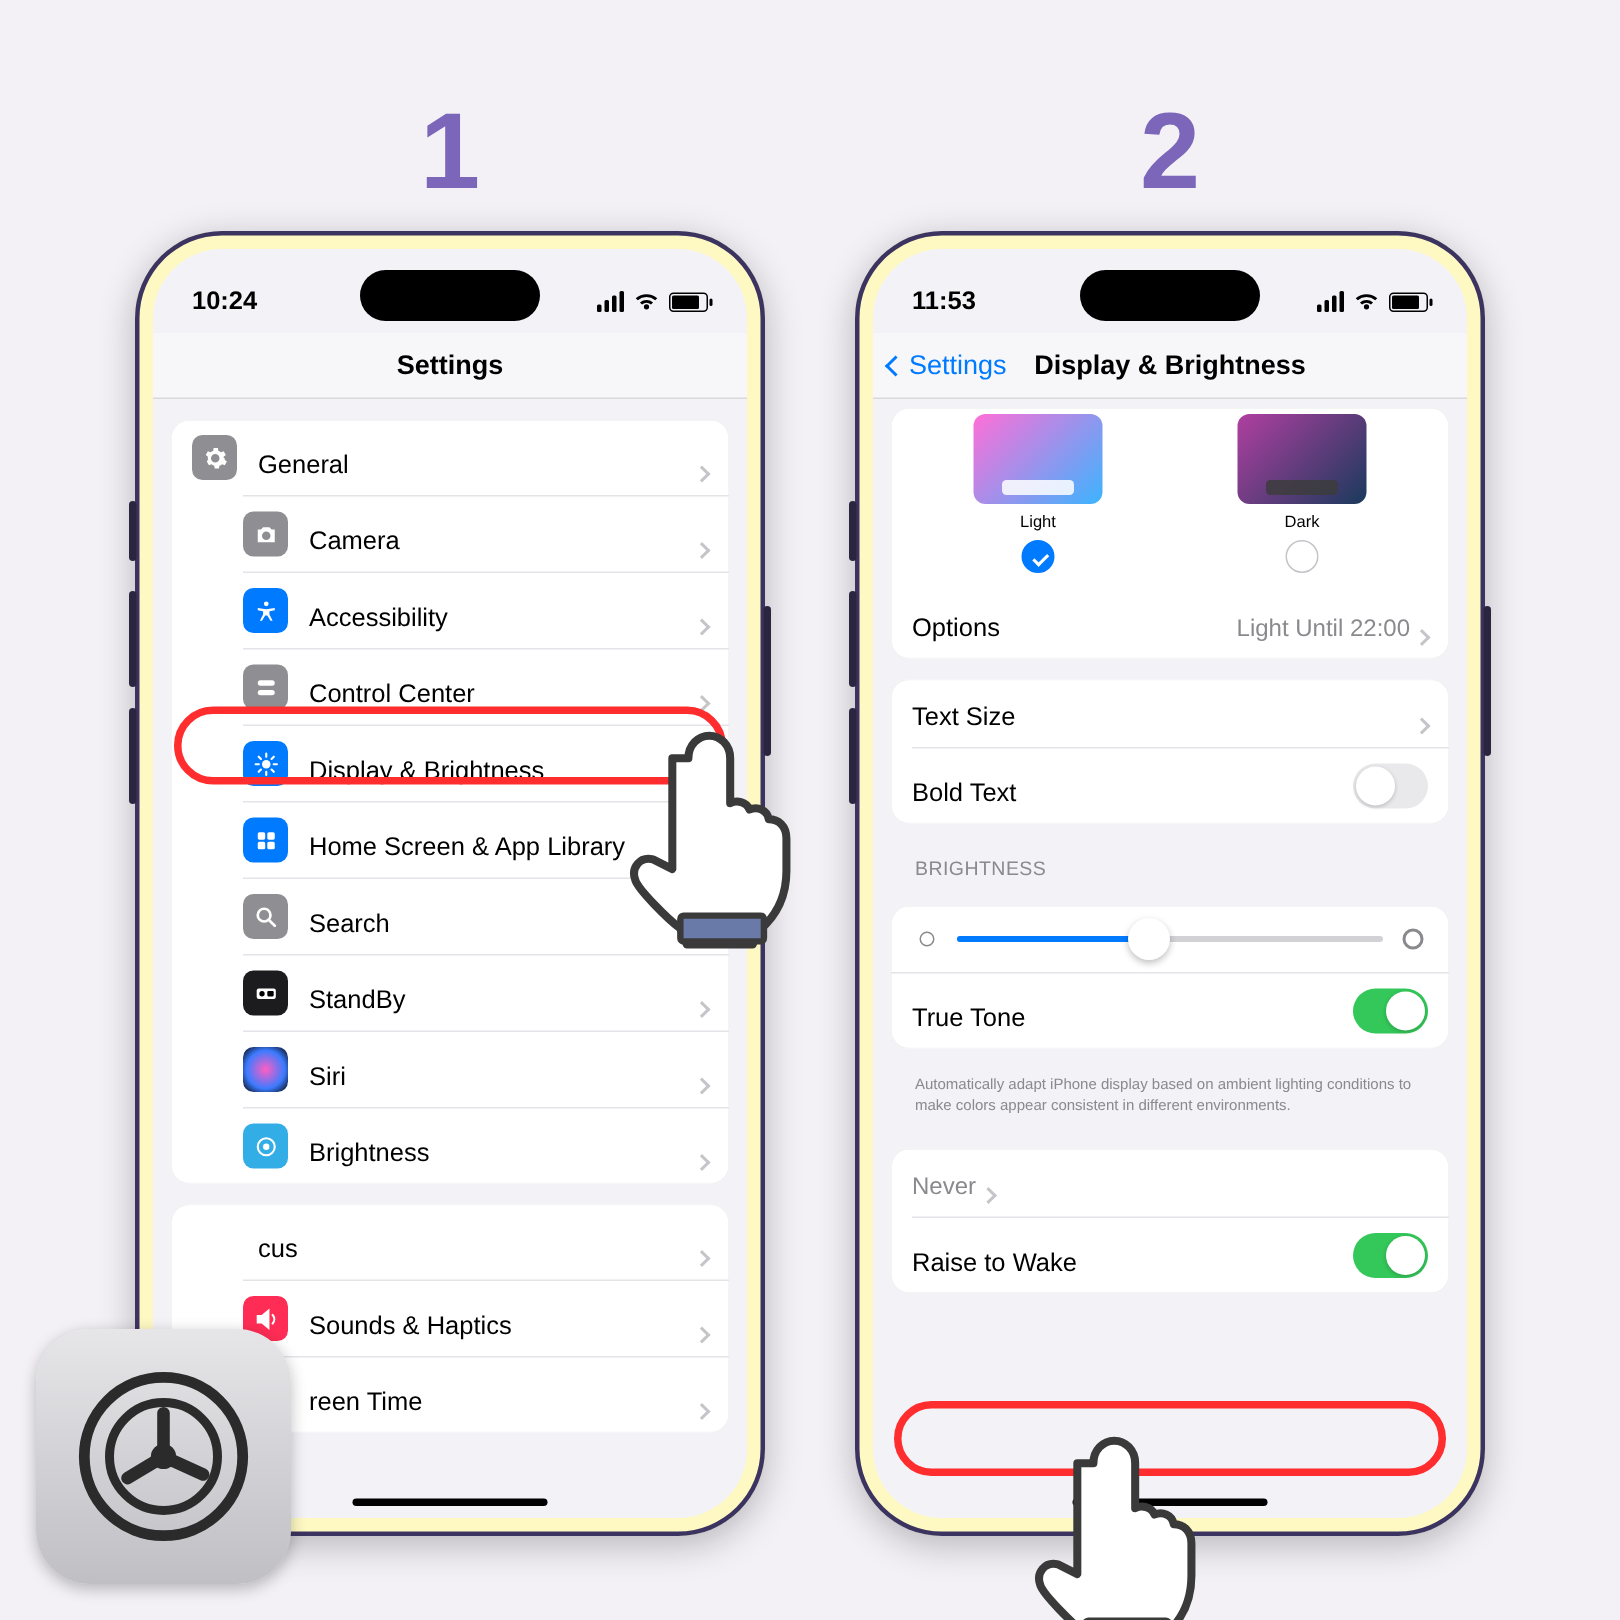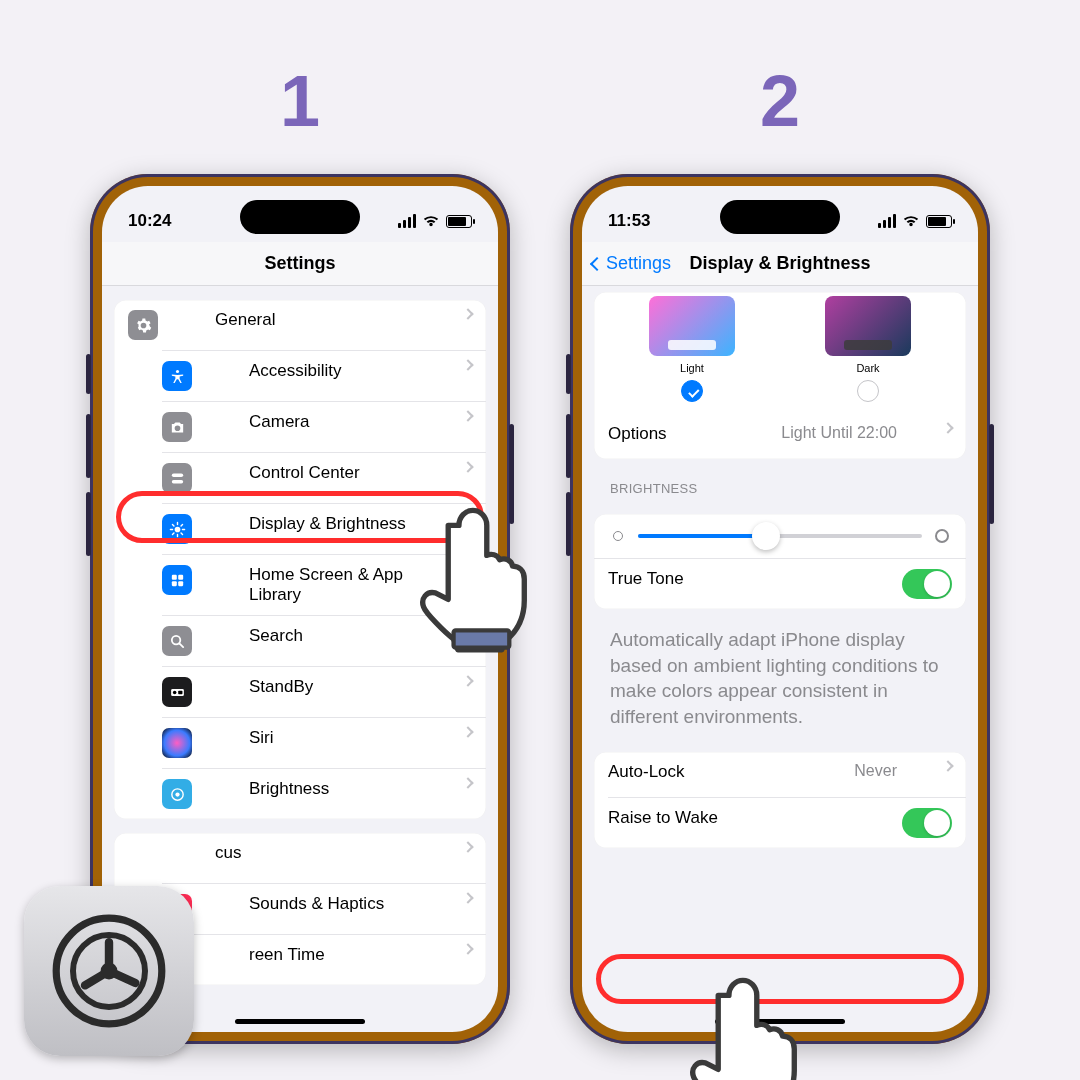--- a/index.html
+++ b/index.html
@@ -10,25 +10,24 @@
     position: relative;
     overflow: hidden;
   }
   .stage { display: flex; justify-content: center; gap: 60px; padding-top: 60px; }
   .step-col { position: relative; display: flex; flex-direction: column; align-items: center; }
   .step-num {
     font-size: 72px; font-weight: 700; color: #7b66b9; margin-bottom: 12px;
   }
   .phone {
     width: 420px; height: 870px;
-    background: #a16207; border-radius: 58px;
+    background: #fef9c3; border-radius: 58px;
     padding: 12px;
     position: relative;
     box-shadow: 0 6px 24px rgba(0,0,0,.25), inset 0 0 0 3px #3c3460;
-    margin-top: 20px;
   }
   .side-btn { position:absolute; background:#2b2540; border-radius:4px; }
   .side-btn.l1{ left:-4px; top:180px; width:5px; height:40px;}
   .side-btn.l2{ left:-4px; top:240px; width:5px; height:64px;}
   .side-btn.l3{ left:-4px; top:318px; width:5px; height:64px;}
   .side-btn.r1{ right:-4px; top:250px; width:5px; height:100px;}
   .screen {
     width: 100%; height: 100%;
     background: #f2f2f7; border-radius: 46px;
     overflow: hidden; position: relative;
@@ -64,22 +63,22 @@
 
   .content { position:absolute; top:100px; bottom:0; left:0; right:0; overflow:hidden; padding:0 12px;}
   .content.p1 { top:100px; }
   .content.p2 { top:100px; }
 
   .group {
     background:#fff; border-radius:12px; margin:14px 0;
     box-shadow: inset 0 0 0 .5px rgba(0,0,0,.06);
   }
   .row {
-    display:flex; align-items:flex-start; padding:10px 14px; min-height:45px;
-    font-size:17px; color:#000; position:relative;gap:43px;
+    display:flex; align-items:flex-end; padding:10px 14px; min-height:45px;
+    font-size:17px; color:#000; position:relative;
   }
   .row + .row { border-top: .5px solid #e4e4e8; margin-left:48px; padding-left:0; }
   .row.full + .row.full { margin-left:14px; }
   .row .ic {
     width:30px;height:30px;border-radius:7px;display:flex;align-items:center;justify-content:center;
     margin-right:14px; flex-shrink:0; color:#fff; font-size:17px;
   }
   .row .label { flex:1; }
   .row .val { color:#8a8a8e; font-size:16px; margin-right:4px; }
   .row .chev { width:8px;height:8px;border-right:2px solid #c5c5c9;border-top:2px solid #c5c5c9; transform:rotate(45deg); }
@@ -110,21 +109,21 @@
   .radio.on::after{content:"";position:absolute;left:6px;top:9px;width:4px;height:8px;border-right:2px solid #fff;border-bottom:2px solid #fff;transform:rotate(45deg) translateY(-4px);}
 
   .slider-row { padding:12px 14px; display:flex; align-items:center; gap:10px; }
   .sun{width:20px;height:20px;color:#8a8a8e;position:relative}
   .sun::before{content:"";position:absolute;inset:5px;border:1.5px solid currentColor;border-radius:50%}
   .sun.big::before{inset:3px;border-width:2px}
   .track{flex:1;height:4px;background:#d1d1d6;border-radius:2px;position:relative}
   .track .fill{position:absolute;left:0;top:0;bottom:0;width:45%;background:#007aff;border-radius:2px}
   .thumb{position:absolute;left:45%;top:50%;transform:translate(-50%,-50%);width:28px;height:28px;border-radius:50%;background:#fff;box-shadow:0 2px 5px rgba(0,0,0,.25)}
 
-  .footer-note{font-size:19px;color:#8a8a8e;padding:4px 16px 8px;line-height:1.35}
+  .footer-note{font-size:10px;color:#8a8a8e;padding:4px 16px 8px;line-height:1.35}
 
   .highlight-ring {
     position:absolute; border:5px solid #ff2d2d; border-radius:26px; pointer-events:none; z-index:6;
   }
 
   .tap-hand { position:absolute; z-index:8; pointer-events:none; }
   .tap-hand svg { width:130px; height:150px; }
 
   .homebar{position:absolute;bottom:8px;left:50%;transform:translateX(-50%);width:130px;height:5px;background:#000;border-radius:3px;z-index:4}
 
@@ -176,36 +175,36 @@
             <div class="row">
               <span class="ic gray">
                   <svg viewBox="0 0 24 24">
                     <path d="M12 8a4 4 0 100 8 4 4 0 000-8zm9 4a8.9 8.9 0 01-.13 1.5l2.1 1.65-2 3.46-2.48-1a9 9 0 01-2.6 1.5l-.38 2.64h-4l-.38-2.64a9 9 0 01-2.6-1.5l-2.48 1-2-3.46L5.13 13.5A8.9 8.9 0 015 12c0-.51.05-1.01.13-1.5L3.03 8.85l2-3.46 2.48 1a9 9 0 012.6-1.5L10.5 2.25h4l.38 2.64a9 9 0 012.6 1.5l2.48-1 2 3.46-2.1 1.65c.08.49.13.99.13 1.5z"></path>
                   </svg>
                 </span>
               <span class="label">General</span>
                 <span class="chev"></span>
             </div>
             <div class="row">
+              <span class="ic gray">
+                  <svg viewBox="0 0 24 24">
+                    <path d="M4 7h3l2-2h6l2 2h3v12H4zM12 17a4 4 0 100-8 4 4 0 000 8z"></path>
+                  </svg>
+                </span>
+              <span class="label">Camera</span>
+                <span class="chev"></span>
+            </div>
+            <div class="row">
               <span class="ic blue">
                   <svg viewBox="0 0 24 24">
                     <circle cx="12" cy="5" r="2.2"></circle>
                     <path d="M4 9l8 1 8-1v2l-5 1v3l3 6h-2l-3-5h-2l-3 5H6l3-6v-3L4 11z"></path>
                   </svg>
                 </span>
               <span class="label">Accessibility</span>
-                <span class="chev"></span>
-            </div>
-            <div class="row">
-              <span class="ic gray">
-                  <svg viewBox="0 0 24 24">
-                    <path d="M4 7h3l2-2h6l2 2h3v12H4zM12 17a4 4 0 100-8 4 4 0 000 8z"></path>
-                  </svg>
-                </span>
-              <span class="label">Camera</span>
                 <span class="chev"></span>
             </div>
             <div class="row">
               <span class="ic gray">
                   <svg viewBox="0 0 24 24">
                     <rect x="4" y="5" width="16" height="5" rx="2.5"></rect>
                     <rect x="4" y="14" width="16" height="5" rx="2.5"></rect>
                   </svg>
                 </span>
               <span class="label">Control Center</span>
@@ -358,20 +357,32 @@
                 <div class="radio"></div>
               </div>
             </div>
             <div class="row full">
               <span class="label">Options</span>
               <span class="val">Light Until 22:00</span>
               <span class="chev"></span>
             </div>
           </div>
 
+          <div class="group">
+            <div class="row full">
+              <span class="label">Text Size</span>
+              <span class="chev"></span>
+            </div>
+            <div class="row full">
+              <span class="label">Bold Text</span>
+              <span class="toggle">
+                  <i></i>
+                </span>
+            </div>
+          </div>
 
           <div class="section-head">Brightness</div>
           <div class="group">
             <div class="slider-row">
               <span class="sun"></span>
               <span class="track">
                   <span class="fill"></span>
                   <span class="thumb"></span>
                 </span>
               <span class="sun big"></span>
@@ -381,21 +392,20 @@
               <span class="toggle on">
                   <i></i>
                 </span>
             </div>
           </div>
           <div class="footer-note">Automatically adapt iPhone display based on ambient lighting conditions to make colors appear consistent in different environments.</div>
 
 
           <div class="group">
             <div class="row full">
-              <span class="label">Auto-Lock</span>
               <span class="val">Never</span>
               <span class="chev"></span>
             </div>
             <div class="row full">
               <span class="label">Raise to Wake</span>
               <span class="toggle on">
                   <i></i>
                 </span>
             </div>
           </div>

